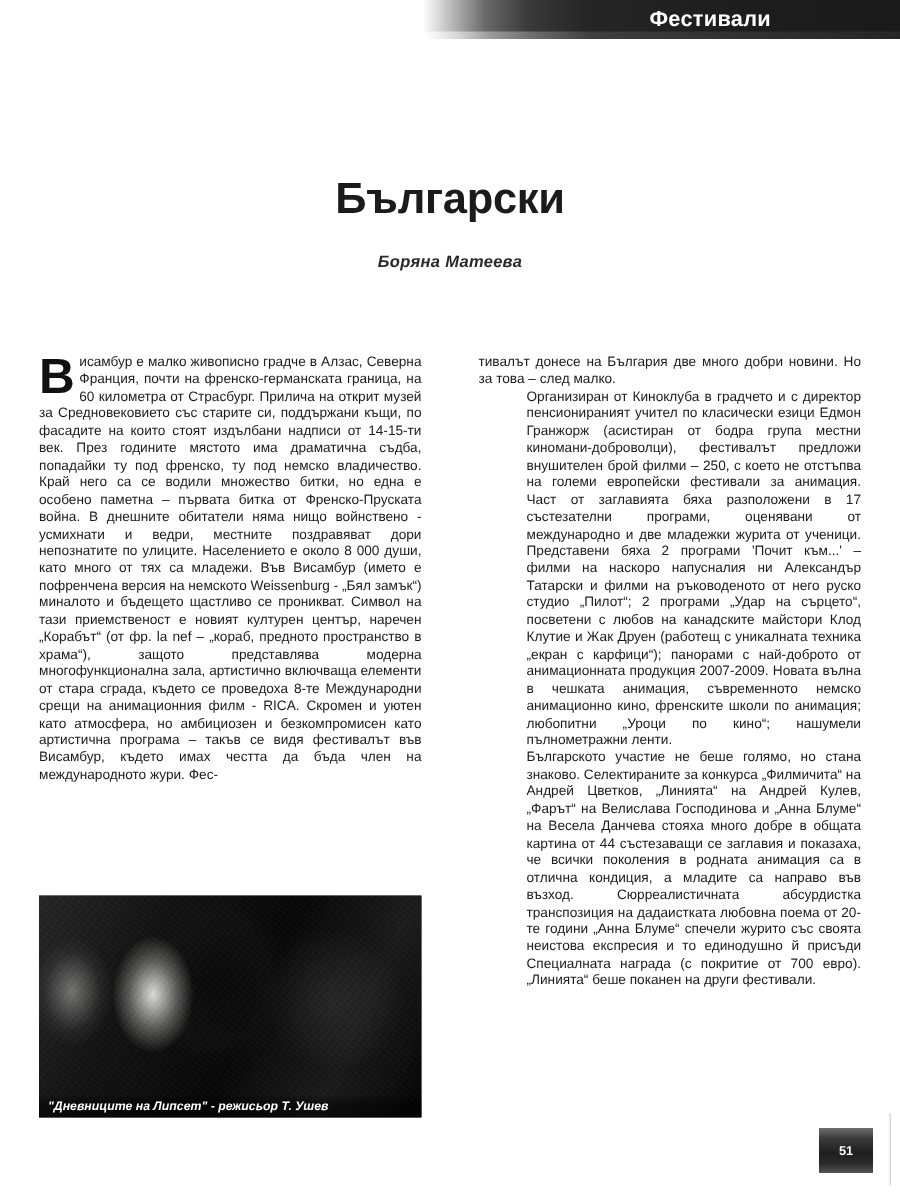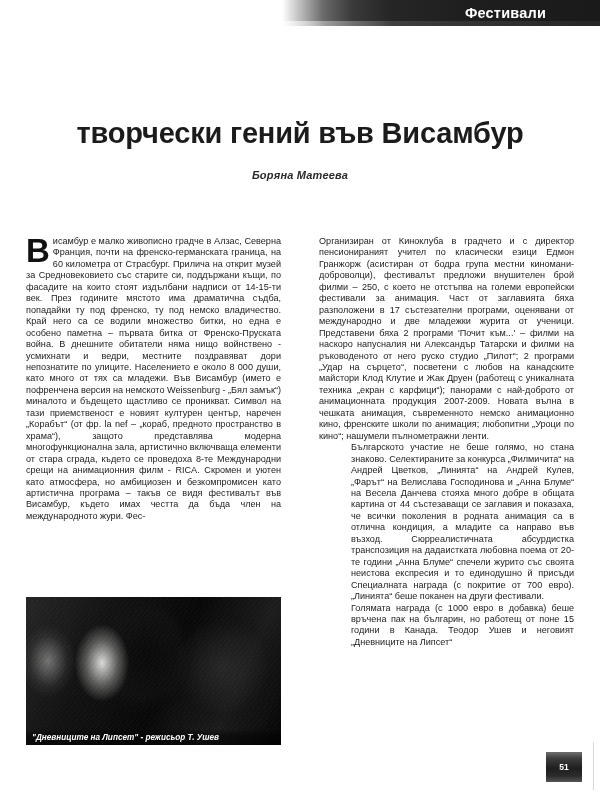--- a/index.html
+++ b/index.html
@@ -29,21 +29,21 @@
         #b9b9b9 6%,
         #6a6a6a 13%,
         #3a3a3a 22%,
         #262626 34%,
         #1e1e1e 60%,
         #1a1a1a 100%);
     display: flex;
     align-items: center;
     justify-content: flex-end;
     box-sizing: border-box;
-    padding-right: 54px;
+    padding-right: 86px;
   }
   .header-band::after {
     content: "";
     position: absolute;
     left: 0;
     right: 0;
     bottom: 0;
     height: 5px;
     background: linear-gradient(90deg,
        rgba(255,255,255,0.85) 0%,
@@ -201,35 +201,35 @@
 </style>
 </head>
 <body>
 
 <div class="header-band">
   <span class="header-title">Фестивали</span>
 </div>
 
 <div class="title-block">
   <h1 class="article-title">
-    <span class="line2">творчески гений във Висамбур</span>
+    <span class="line1">Български</span>
   </h1>
   <div class="byline">Боряна Матеева</div>
 </div>
 
 <div class="columns">
 
   <div class="col col-left">
     <p class="body-text dropcap">Висамбур е малко живописно градче в Алзас, Северна Франция, почти на френско-германската граница, на 60 километра от Страсбург. Прилича на открит музей за Средновековието със старите си, поддържани къщи, по фасадите на които стоят издълбани надписи от 14-15-ти век. През годините мястото има драматична съдба, попадайки ту под френско, ту под немско владичество. Край него са се водили множество битки, но една е особено паметна – първата битка от Френско-Пруската война. В днешните обитатели няма нищо войнствено - усмихнати и ведри, местните поздравяват дори непознатите по улиците. Населението е около 8 000 души, като много от тях са младежи. Във Висамбур (името е пофренчена версия на немското Weissenburg - „Бял замък“) миналото и бъдещето щастливо се проникват. Символ на тази приемственост е новият културен център, наречен „Корабът“ (от фр. la nef – „кораб, предното пространство в храма“), защото представлява модерна многофункционална зала, артистично включваща елементи от стара сграда, където се проведоха 8-те Международни срещи на анимационния филм - RICA. Скромен и уютен като атмосфера, но амбициозен и безкомпромисен като артистична програма – такъв се видя фестивалът във Висамбур, където имах честта да бъда член на международното жури. Фес-</p>
   </div>
 
   <div class="col col-right">
+    <p class="body-text">тивалът донесе на България две много добри новини. Но за това – след малко.</p>
     <p class="body-text">Организиран от Киноклуба в градчето и с директор пенсионираният учител по класически езици Едмон Гранжорж (асистиран от бодра група местни киномани-доброволци), фестивалът предложи внушителен брой филми – 250, с което не отстъпва на големи европейски фестивали за анимация. Част от заглавията бяха разположени в 17 състезателни програми, оценявани от международно и две младежки журита от ученици. Представени бяха 2 програми 'Почит към...' – филми на наскоро напусналия ни Александър Татарски и филми на ръководеното от него руско студио „Пилот“; 2 програми „Удар на сърцето“, посветени с любов на канадските майстори Клод Клутие и Жак Друен (работещ с уникалната техника „екран с карфици“); панорами с най-доброто от анимационната продукция 2007-2009. Новата вълна в чешката анимация, съвременното немско анимационно кино, френските школи по анимация; любопитни „Уроци по кино“; нашумели пълнометражни ленти.</p>
     <p class="body-text">Българското участие не беше голямо, но стана знаково. Селектираните за конкурса „Филмичита“ на Андрей Цветков, „Линията“ на Андрей Кулев, „Фарът“ на Велислава Господинова и „Анна Блуме“ на Весела Данчева стояха много добре в общата картина от 44 състезаващи се заглавия и показаха, че всички поколения в родната анимация са в отлична кондиция, а младите са направо във възход. Сюрреалистичната абсурдистка транспозиция на дадаистката любовна поема от 20-те години „Анна Блуме“ спечели журито със своята неистова експресия и то единодушно й присъди Специалната награда (с покритие от 700 евро). „Линията“ беше поканен на други фестивали.</p>
-    <p class="body-text">Голямата награда (с 1000 евро в добавка) беше връчена пак на българин, но работещ от поне 15 години в Канада. Теодор Ушев и неговият „Дневниците на Липсет“</p>
   </div>
 
 </div>
 
 <figure class="figure" style="margin:0;">
   <div class="figure-art"></div>
   <div class="figure-grain"></div>
   <figcaption class="figure-caption">"Дневниците на Липсет" - режисьор Т. Ушев</figcaption>
 </figure>
 

